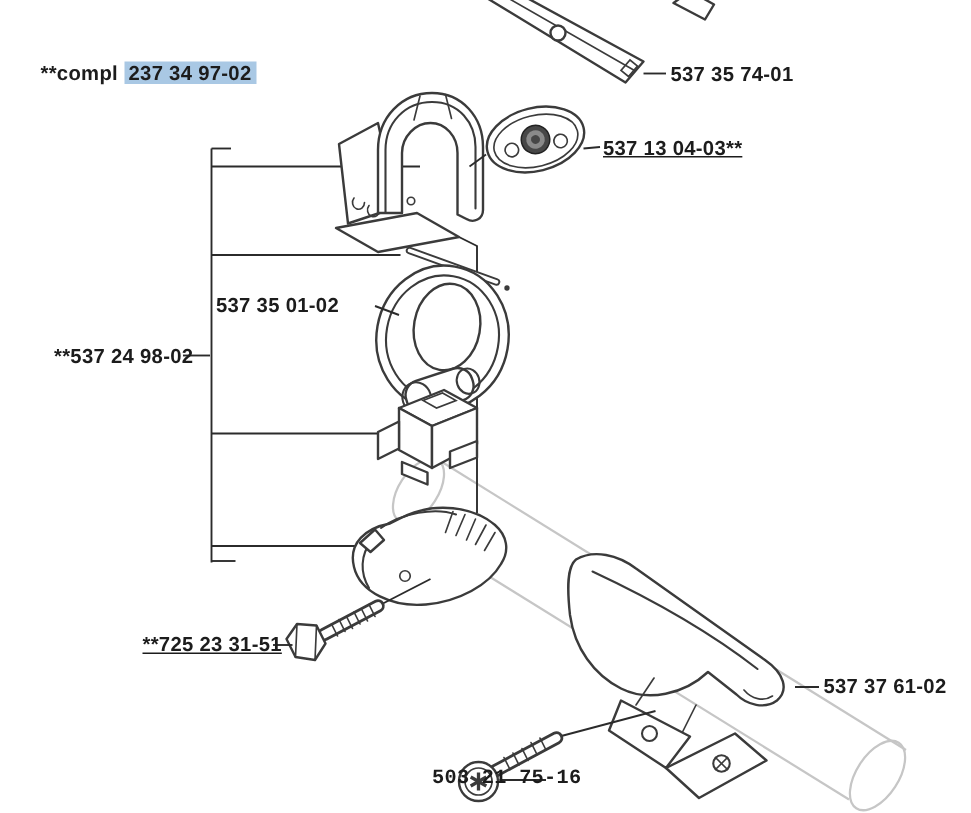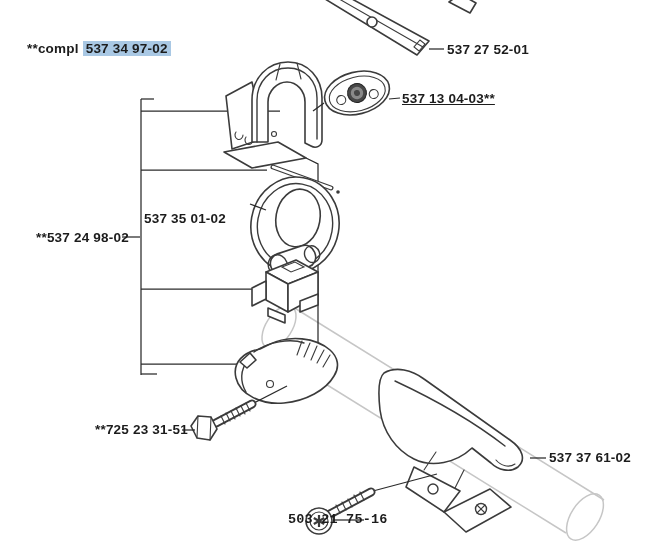--- a/index.html
+++ b/index.html
@@ -177,30 +177,30 @@
       <line class="lead" x1="389" y1="99" x2="400" y2="98"></line>
       <line class="lead" x1="250" y1="204" x2="266" y2="210"></line>
       <line class="lead" x1="122" y1="237" x2="140" y2="237"></line>
       <line class="lead" x1="182" y1="430" x2="195" y2="430"></line>
       <line class="lead" x1="530" y1="458" x2="546" y2="458"></line>
       <line class="lead" x1="333" y1="520" x2="364" y2="520"></line>
     </g>
   </svg>
 
   <div class="label" style="left:27px;top:41px;">
-    <span>**compl</span><span class="hl">537 34 97-02</span>
+    <span>**compl</span><span class="hl">237 34 97-02</span>
   </div>
 
-  <div class="label" style="left:447px;top:42px;">537 27 52-01</div>
+  <div class="label" style="left:447px;top:42px;">537 35 74-01</div>
 
   <div class="label" style="left:402px;top:91px;text-decoration:underline;">537 13 04-03**</div>
 
-  <div class="label" style="left:144px;top:196px;margin-top:15px;">537 35 01-02</div>
+  <div class="label" style="left:144px;top:196px;">537 35 01-02</div>
 
   <div class="label" style="left:36px;top:230px;">**537 24 98-02</div>
 
-  <div class="label" style="left:95px;top:422px;">**725 23 31-51</div>
+  <div class="label" style="left:95px;top:422px;text-decoration:underline;">**725 23 31-51</div>
 
   <div class="label" style="left:549px;top:450px;">537 37 61-02</div>
 
   <div class="label" style="left:288px;top:512px;font-family:Liberation Mono, monospace;">503 21 75-16</div>
 
 </div>
 
 </body></html>

